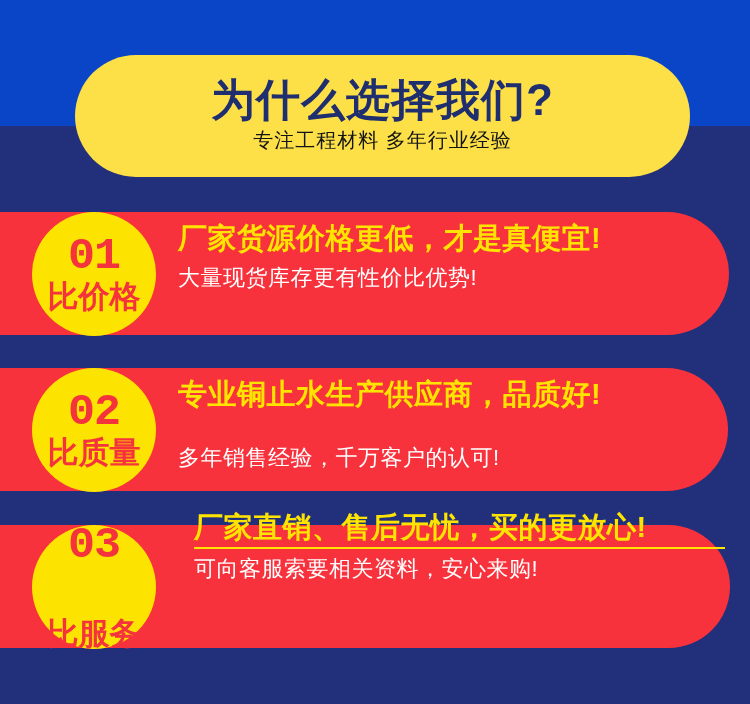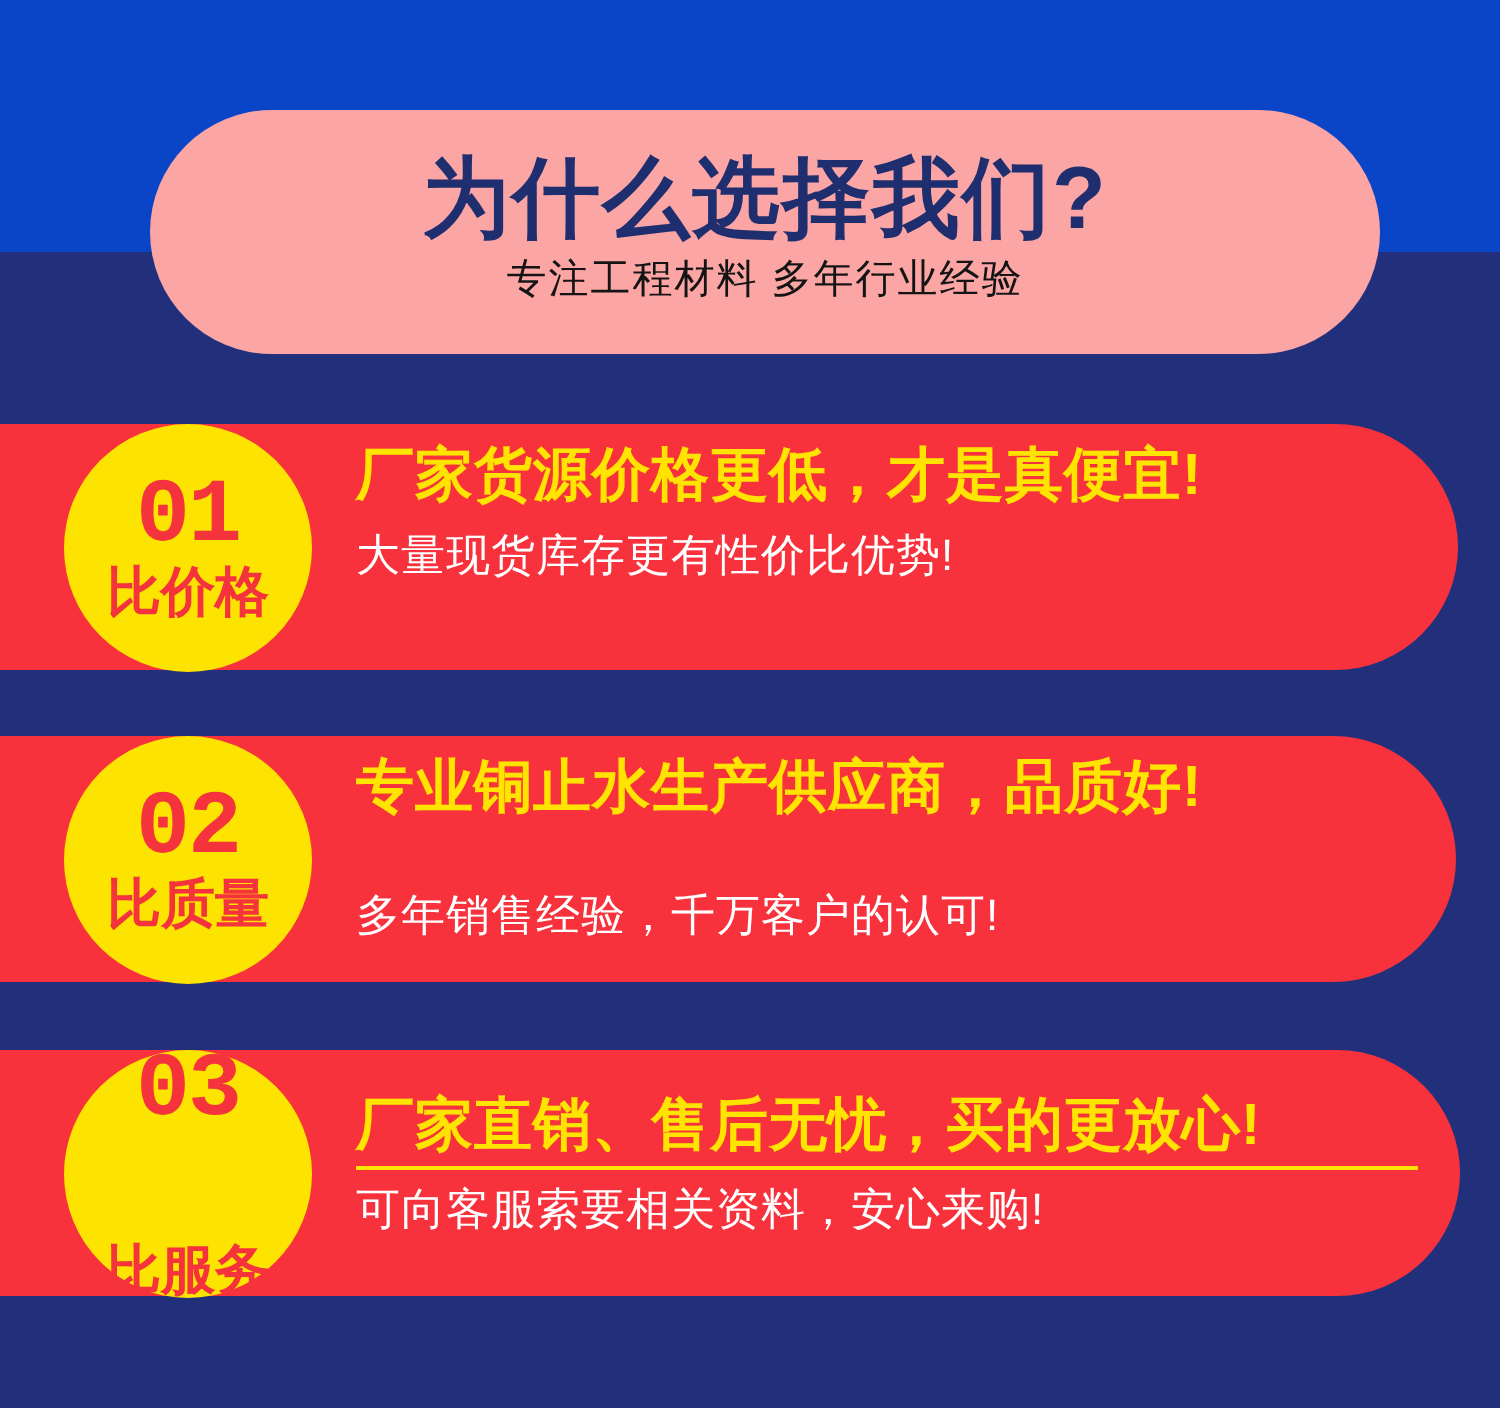--- a/index.html
+++ b/index.html
@@ -16,21 +16,21 @@
     background:#0A45C8;
   }
   .bg-bottom{
     position:absolute;left:0;top:126px;width:750px;height:578px;
     background:#22307C;
   }
 
   
   .header-pill{
     position:absolute;left:75px;top:55px;width:615px;height:122px;
-    background:#fca5a5;border-radius:61px;
+    background:#fde047;border-radius:61px;
     display:flex;flex-direction:column;align-items:center;justify-content:center;
     box-sizing:border-box;padding-bottom:4px;
   }
   .header-title{
     color:#1F2E6E;
     font-size:44px;
     font-weight:bold;
     letter-spacing:1px;
     line-height:1.05;
     margin:0 0 6px 0;
@@ -70,35 +70,35 @@
     color:#F5333C;
     font-size:45px;
     font-weight:bold;
     line-height:0.95;
     letter-spacing:-1px;
     margin-bottom:2px;
     font-family:Liberation Mono, monospace;
   }
   .badge-label{
     color:#F5333C;
-    font-size:27px;
+    font-size:31px;
     font-weight:bold;
     line-height:1;
     letter-spacing:0px;
     white-space:nowrap;
   }
 
   
   .card-text{
     position:absolute;left:178px;width:540px;
     display:flex;flex-direction:column;
   }
   .ct-1{top:222px;height:103px;}
   .ct-2{top:378px;height:103px;gap:24px;}
-  .ct-3{top:547px;height:103px;}
+  .ct-3{top:511px;height:103px;margin-left:16px;}
 
   .card-headline{
     color:#FFE400;
     font-size:29px;
     font-weight:bold;
     letter-spacing:0.5px;
     line-height:1.15;
     white-space:nowrap;
     margin:0 0 10px 0;
   }

